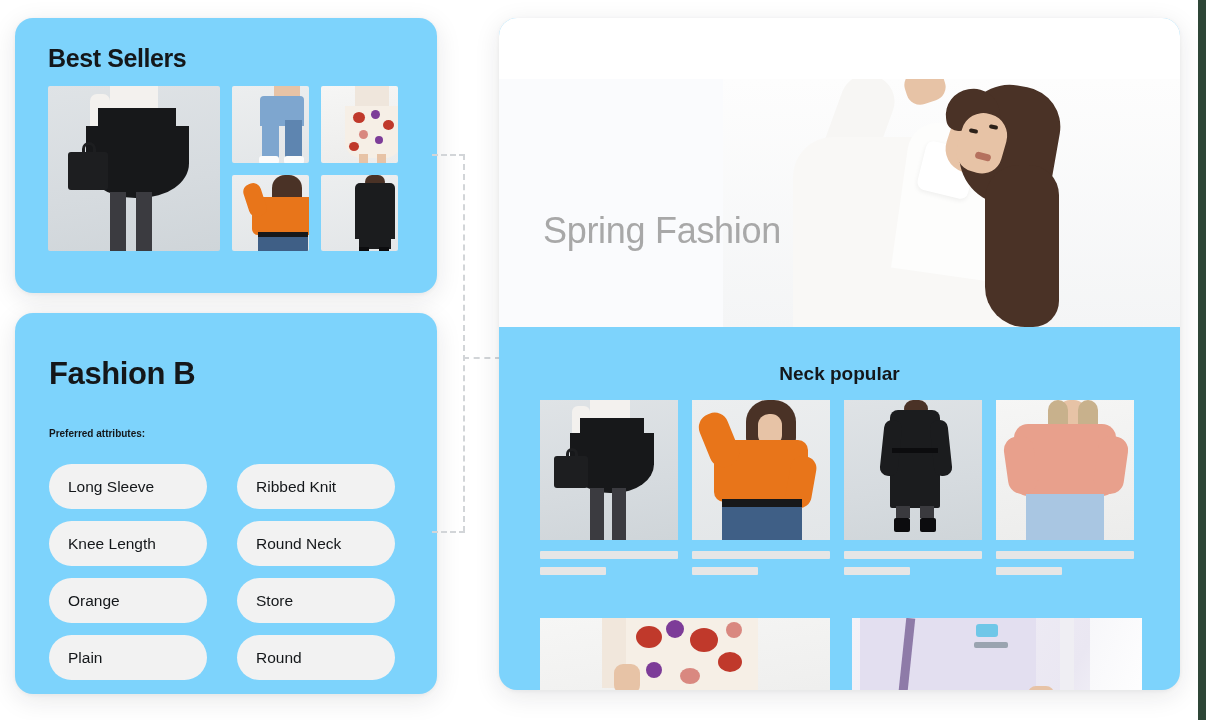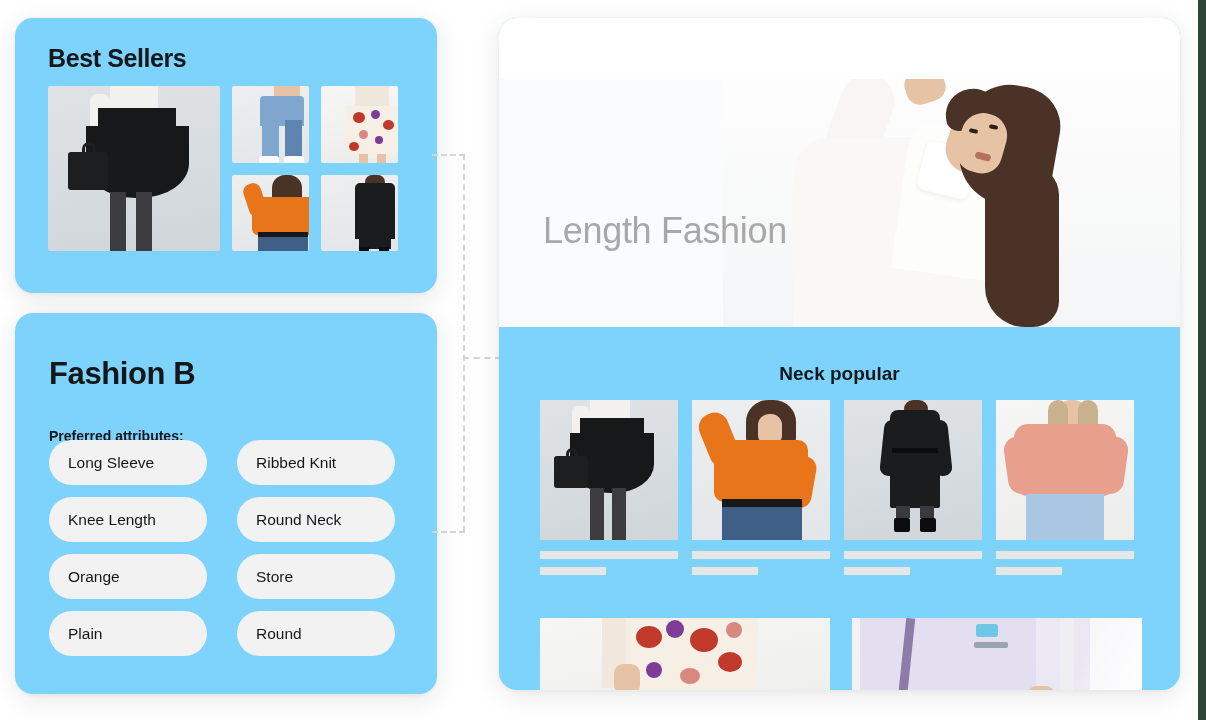--- a/index.html
+++ b/index.html
@@ -109,29 +109,29 @@
     position: absolute;
     left: 34px;
     top: 43px;
     font-size: 31px;
   }
 
   #preferred-label {
     position: absolute;
     left: 34px;
     top: 115px;
-    font-size: 14px;
+    font-size: 10px;
     font-weight: 700;
     color: #14171a;
   }
 
   .chip-grid {
     position: absolute;
     left: 34px;
-    top: 127px;
+    top: 151px;
     width: 355px;
     display: grid;
     grid-template-columns: 158px 158px;
     column-gap: 30px;
     row-gap: 12px;
   }
 
   .chip {
     height: 45px;
     background: #f2f2f2;
@@ -442,21 +442,21 @@
         <path d="M4 5 H24"></path>
         <path d="M6 5 V15 H22 V5"></path>
         <path d="M14 15 V19"></path>
         <path d="M6 19 H22"></path>
         <circle cx="9" cy="22.4" r="2.1" fill="#111214" stroke="none"></circle>
         <circle cx="20" cy="22.4" r="2.1" fill="#111214" stroke="none"></circle>
       </svg>
     </div>
 
     <div class="hero">
-      <div id="hero-title">Length Fashion</div>
+      <div id="hero-title">Spring Fashion</div>
 
       <div class="hero-model">
         <div class="ph" style="background:linear-gradient(180deg,#fdfdfd 0%,#f4f5f6 100%);"></div>
 
         <div class="figure" style="left:106px; top:-6px; width:54px; height:120px; background:#f7f6f4; border-radius:26px; transform:rotate(20deg);"></div>
         <div class="figure skin" style="left:182px; top:-10px; width:40px; height:34px; border-radius:14px; transform:rotate(-18deg);"></div>
 
         <div class="figure" style="left:70px; top:58px; width:230px; height:200px; background:#f9f8f6; border-radius:40px 26px 0 0;"></div>
         <div class="figure" style="left:178px; top:46px; width:96px; height:150px; background:#fdfdfc; border-radius:30px 20px 0 0; transform:rotate(8deg);"></div>
 

